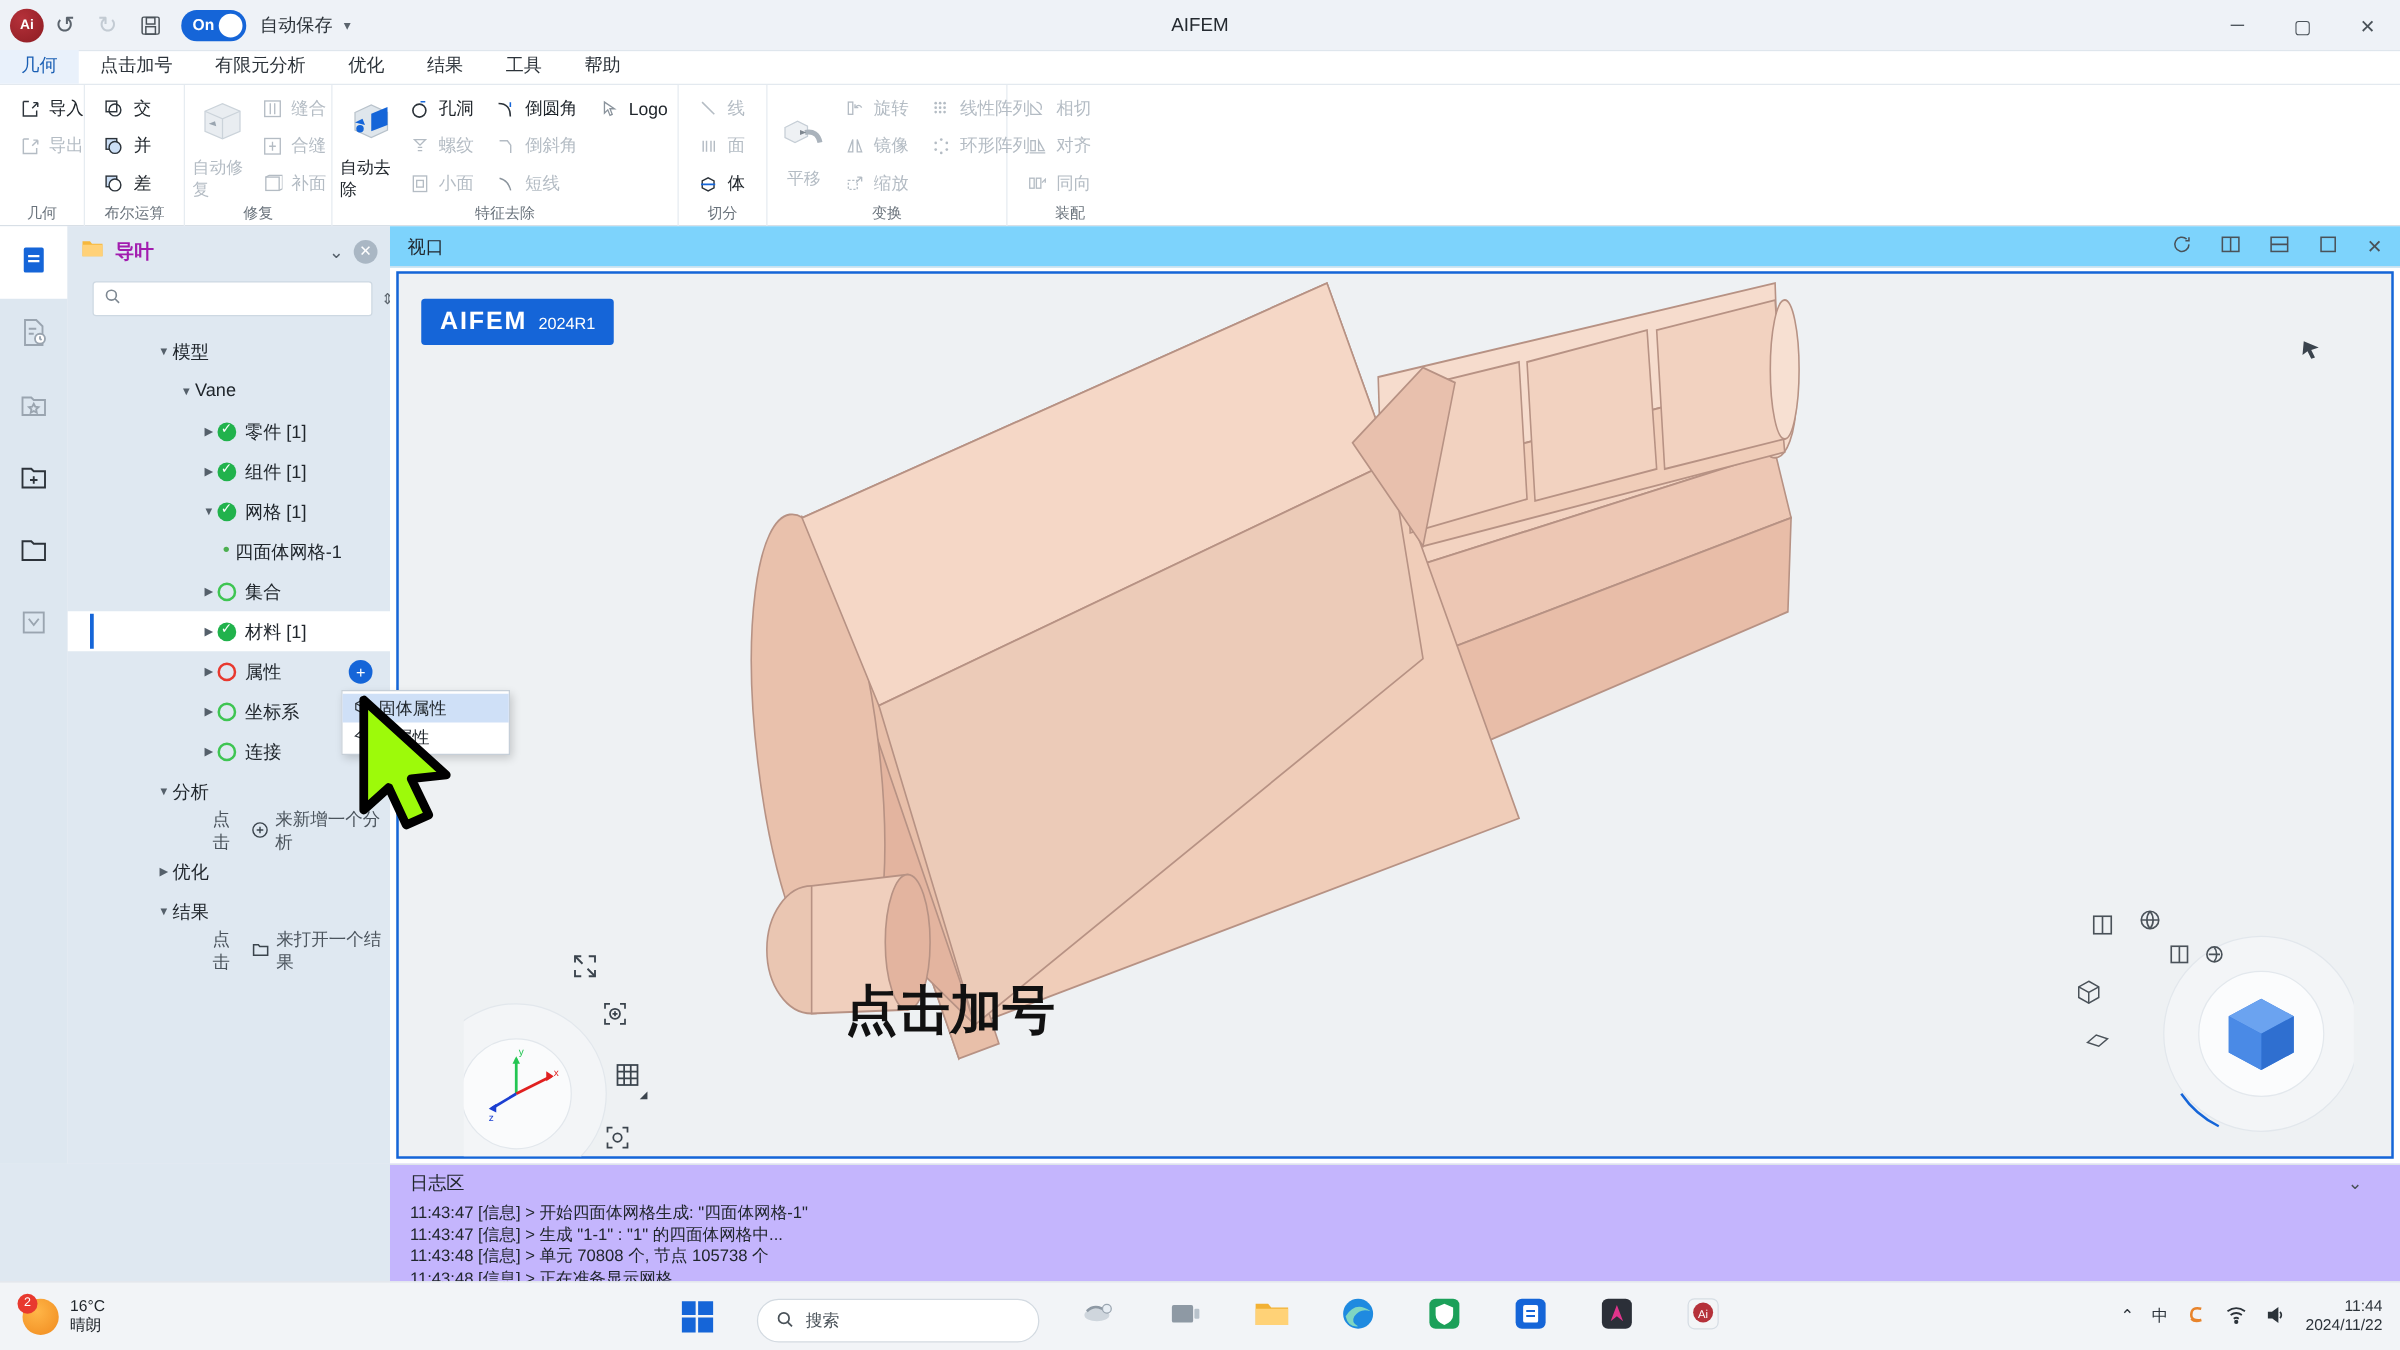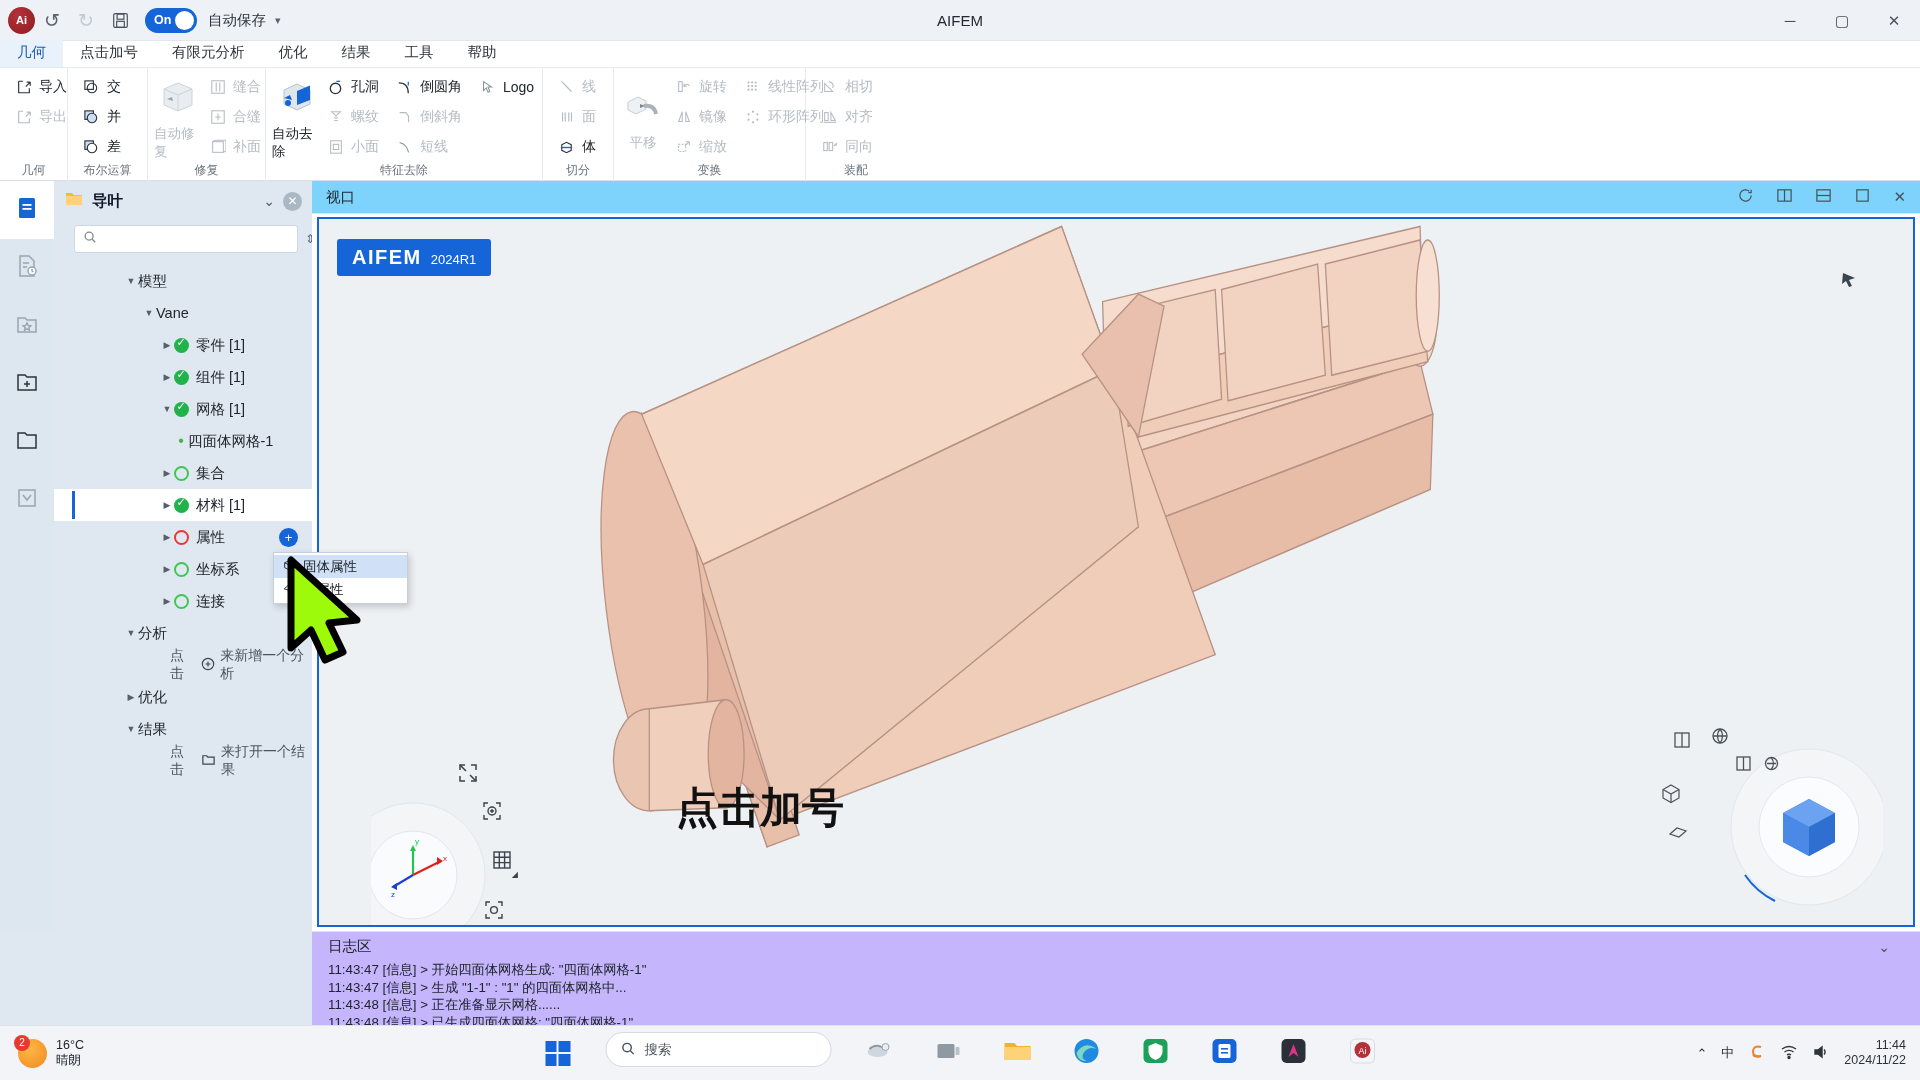--- a/index.html
+++ b/index.html
@@ -105,21 +105,21 @@
   .rail-btn.sel { background: #fff; }
 
   
   .treepanel {
     position: absolute; top: 181px; left: 54px; width: 258px; bottom: 149px;
     background: #dfe8f1; display: flex; flex-direction: column;
   }
   .tp-head {
     display: flex; align-items: center; height: 40px; padding: 0 10px; gap: 8px;
   }
-  .tp-title { font-size: 15.5px; font-weight: 600; color: #0f172a; flex: 1; }
+  .tp-title { font-size: 15.5px; font-weight: 600; color: #a21caf; flex: 1; }
   .tp-head-ic { color: #55606b; font-size: 14px; }
   .tp-close {
     width: 19px; height: 19px; border-radius: 50%; background: #aab7c4;
     color: #fff; font-size: 12px; display: flex; align-items: center;
     justify-content: center;
   }
   .tp-search {
     margin: 4px 14px 6px 20px; height: 28px; background: #fff;
     border: 1px solid #cdd8e2; border-radius: 3px; display: flex;
     align-items: center; padding: 0 8px; gap: 6px; position: relative;
@@ -229,21 +229,21 @@
     position: relative;
   }
   .weather .badge {
     position: absolute; left: -4px; top: -4px; width: 16px; height: 16px;
     border-radius: 50%; background: #e8392f; color: #fff; font-size: 10px;
     display: flex; align-items: center; justify-content: center;
   }
   .weather .wtxt { font-size: 12.5px; color: #20262c; line-height: 15px; }
   .tb-center {
     position: absolute; left: 50%; transform: translateX(-50%);
-    display: flex; align-items: flex-start; gap: 27px;
+    display: flex; align-items: flex-end; gap: 27px;
   }
   .winlogo {
     width: 25px; height: 25px;
     display: grid; grid-template-columns: 1fr 1fr; grid-template-rows: 1fr 1fr;
     gap: 2.5px;
   }
   .winlogo span { background: #1565d8; }
   .searchbox {
     width: 226px; height: 35px; border-radius: 18px; background: #fff;
     border: 1px solid #d3dae1; display: flex; align-items: center;
@@ -1012,20 +1012,21 @@
 
   <div class="logpanel">
     <div class="loghead">
       <span>日志区</span>
       <span class="sp"></span>
       <span style="color:#4a5259;font-size:14px;padding-right:14px">⌄</span>
     </div>
     <div class="logbody">
       <div>11:43:47 [信息] &gt; 开始四面体网格生成: "四面体网格-1"</div>
       <div>11:43:47 [信息] &gt; 生成 "1-1" : "1" 的四面体网格中...</div>
+      <div>11:43:48 [信息] &gt; 单元 70808 个, 节点 105738 个</div>
       <div>11:43:48 [信息] &gt; 正在准备显示网格......</div>
       <div>11:43:48 [信息] &gt; 已生成四面体网格: "四面体网格-1"</div>
     </div>
   </div>
 
   <div class="overlay-hint">点击加号</div>
 
   <div class="bigcursor">
     <svg width="98" height="110" viewBox="0 0 98 110">
       <path d="M8 4 L8 92 L28 74 L42 104 L60 96 L46 67 L74 64 Z" fill="#9dfa0a" stroke="#000" stroke-width="7" stroke-linejoin="round"></path>

